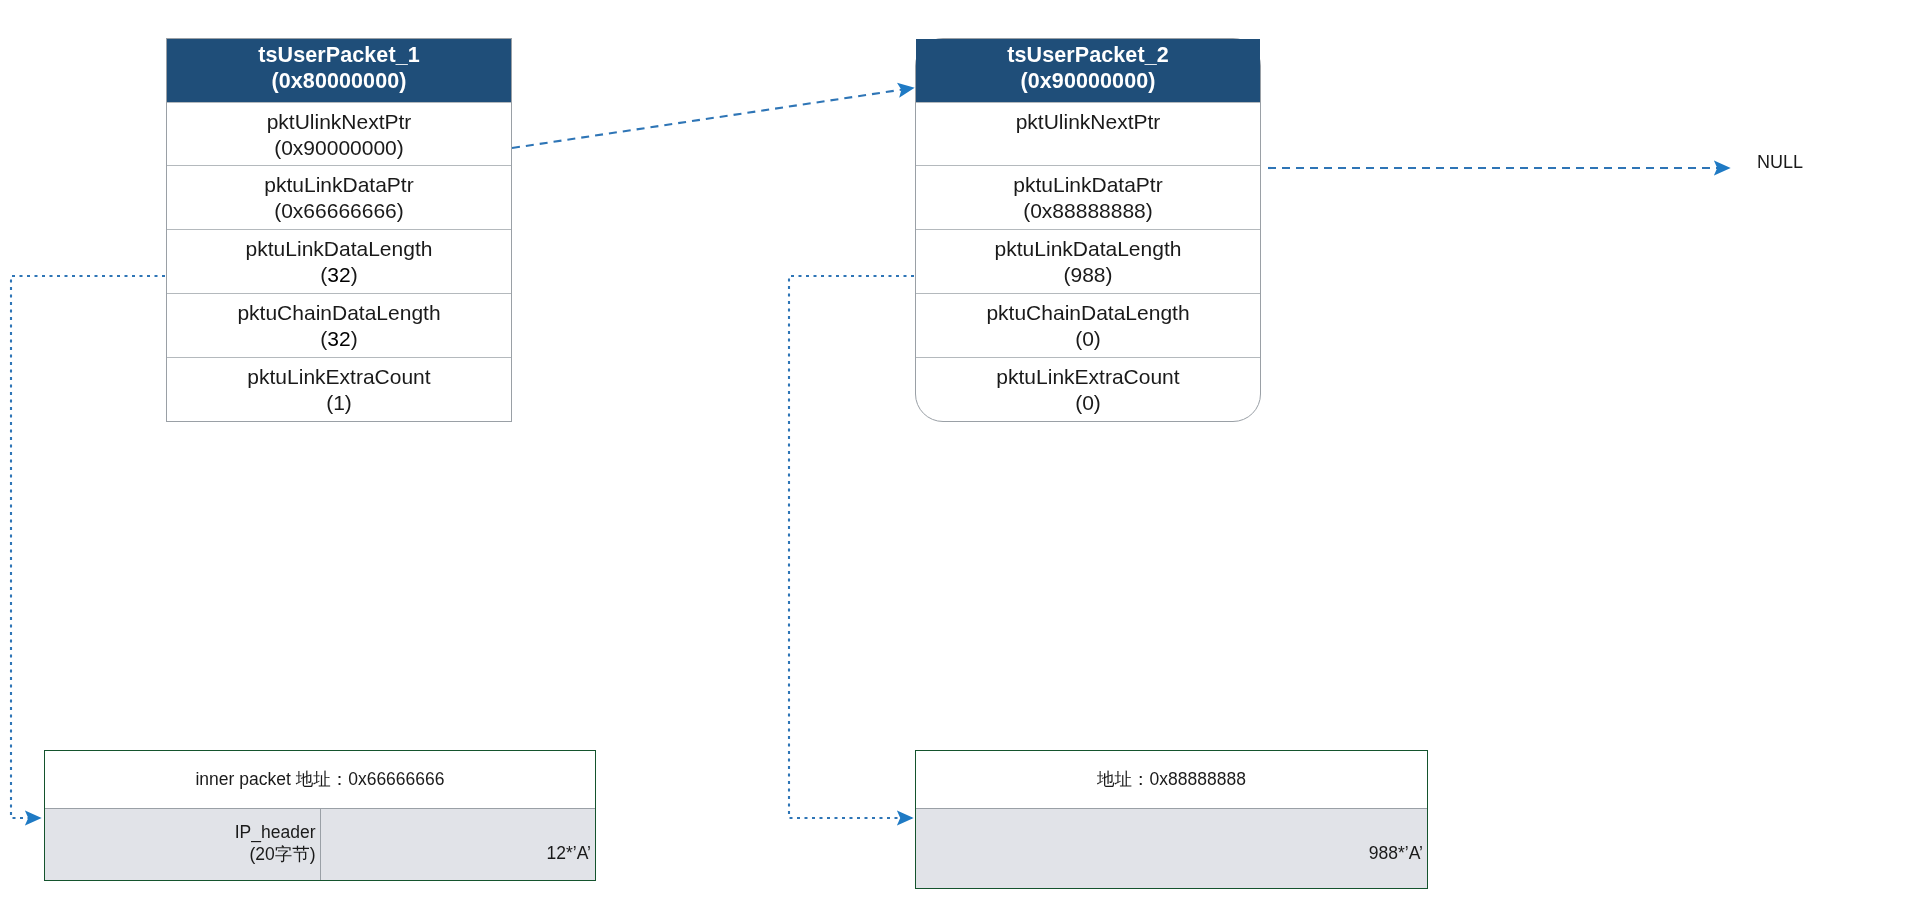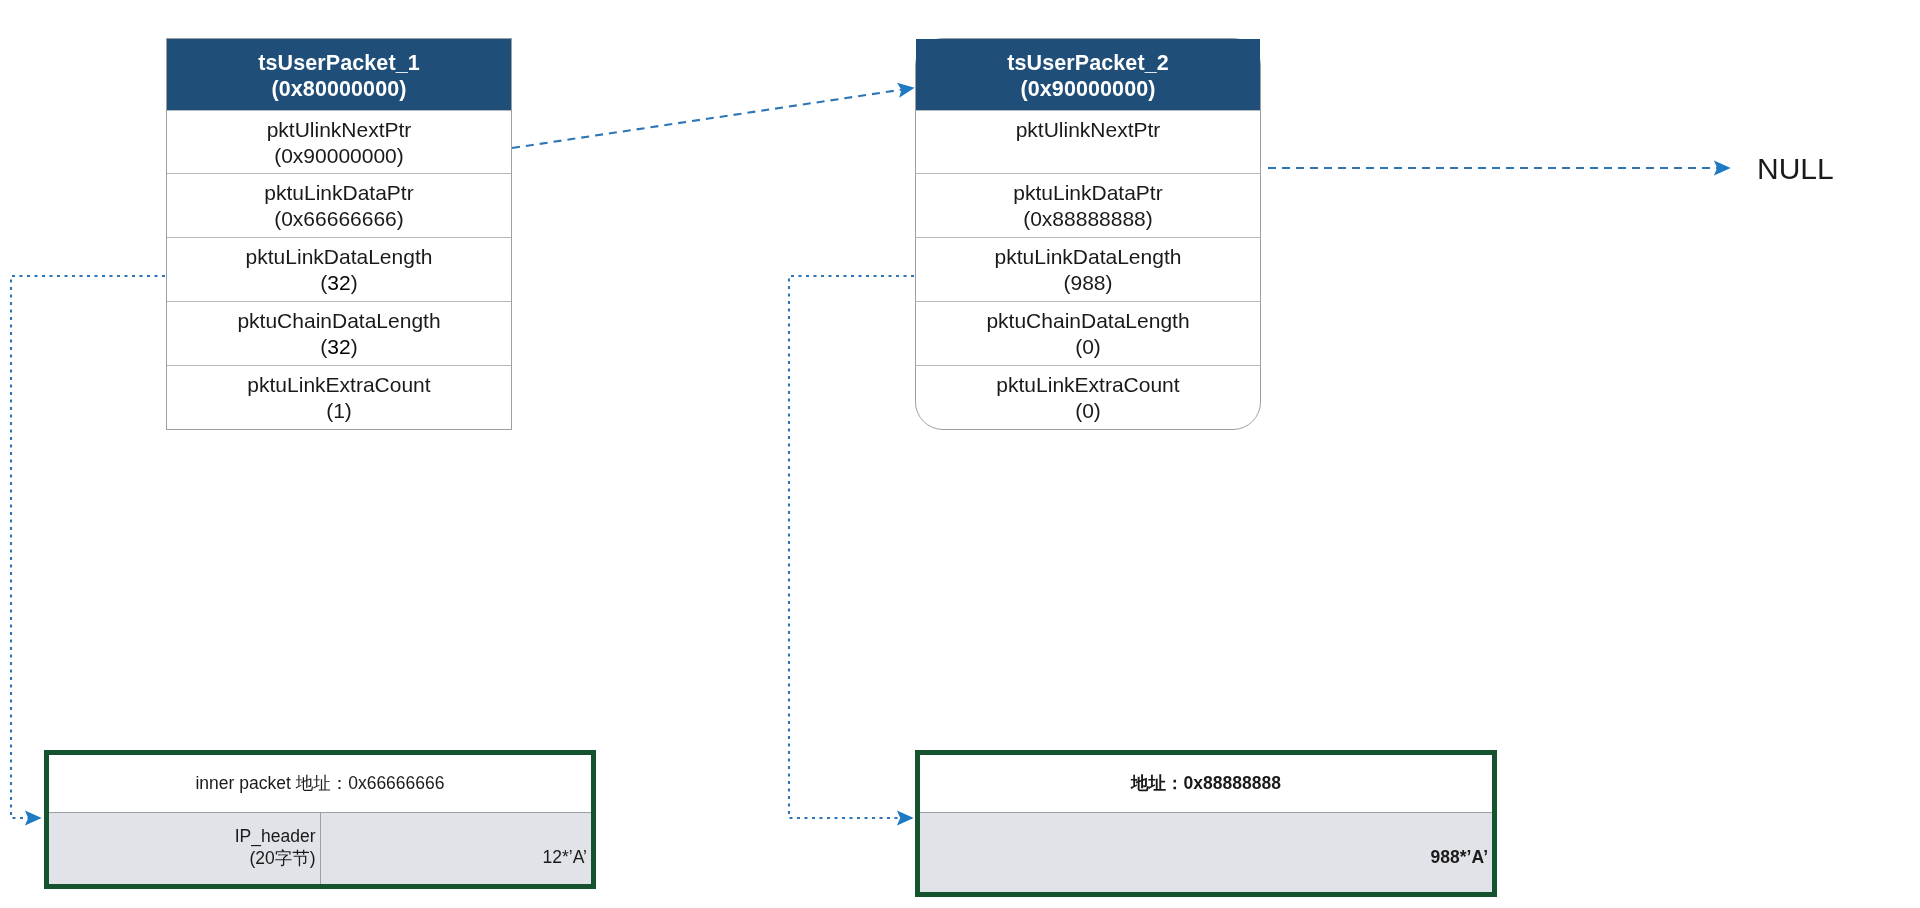--- a/index.html
+++ b/index.html
@@ -21,41 +21,41 @@
     border:1px solid #9aa0a6;
     box-sizing:border-box;
     background:#ffffff;
   }
   .struct .hdr{
     background:#1F4E79;
     color:#ffffff;
     font-weight:bold;
     text-align:center;
     line-height:1.22;
-    padding:11px 4px 8px;
+    padding:3px 4px 8px;
     font-size:21.5px;
     letter-spacing:.1px;
   }
   .struct .row{
     border-top:1px solid #b4b9bd;
     text-align:center;
     line-height:1.2;
     padding:6px 4px 7px;
     font-size:21px;
     color:#1a1a1a;
     box-sizing:border-box;
   }
   .struct .row .lbl{display:block;}
   .struct .row .val{display:block;}
   .val .hl{color:#000000;}
 
   
   .membox{
     position:absolute;
-    border:5px solid #14532d;
+    border:1px solid #14532d;
     box-sizing:border-box;
     background:#737373;
   }
   .membox .mtitle{
     text-align:center;
     font-size:17.5px;
     color:#1a1a1a;
     padding:16px 6px 17px;
     background:#ffffff;
     box-sizing:border-box;
@@ -74,21 +74,21 @@
     padding:13px 4px 14px;
     border-right:1px solid #9aa0a6;
     box-sizing:border-box;
   }
   .membox .mcell:last-child{border-right:none;margin-top:12px;}
   .membox .mcell .l2{display:block;}
 
   
   .nulltext{
     position:absolute;
-    font-size:30px;
+    font-size:18px;
     color:#1a1a1a;
     white-space:nowrap;
   }
 </style>
 </head>
 <body>
 
 <div id="stage">
 
   <svg id="wires" width="1920" height="908" viewBox="0 0 1920 908">
@@ -168,21 +168,21 @@
       <div class="mcell">
         <span>IP_header</span>
         <span class="l2">(20字节)</span>
       </div>
       <div class="mcell" style="padding-top:22px;">
         <span>12*’A’</span>
       </div>
     </div>
   </div>
 
-  <div class="membox" style="left:915px;top:750px;width:582px;font-weight:bold;">
+  <div class="membox" style="left:915px;top:750px;width:513px;">
     <div class="mtitle">地址：0x88888888</div>
     <div class="mcells">
       <div class="mcell" style="padding-top:22px;padding-bottom:23px;">
         <span>988*’A’</span>
       </div>
     </div>
   </div>
 
 </div>
 

